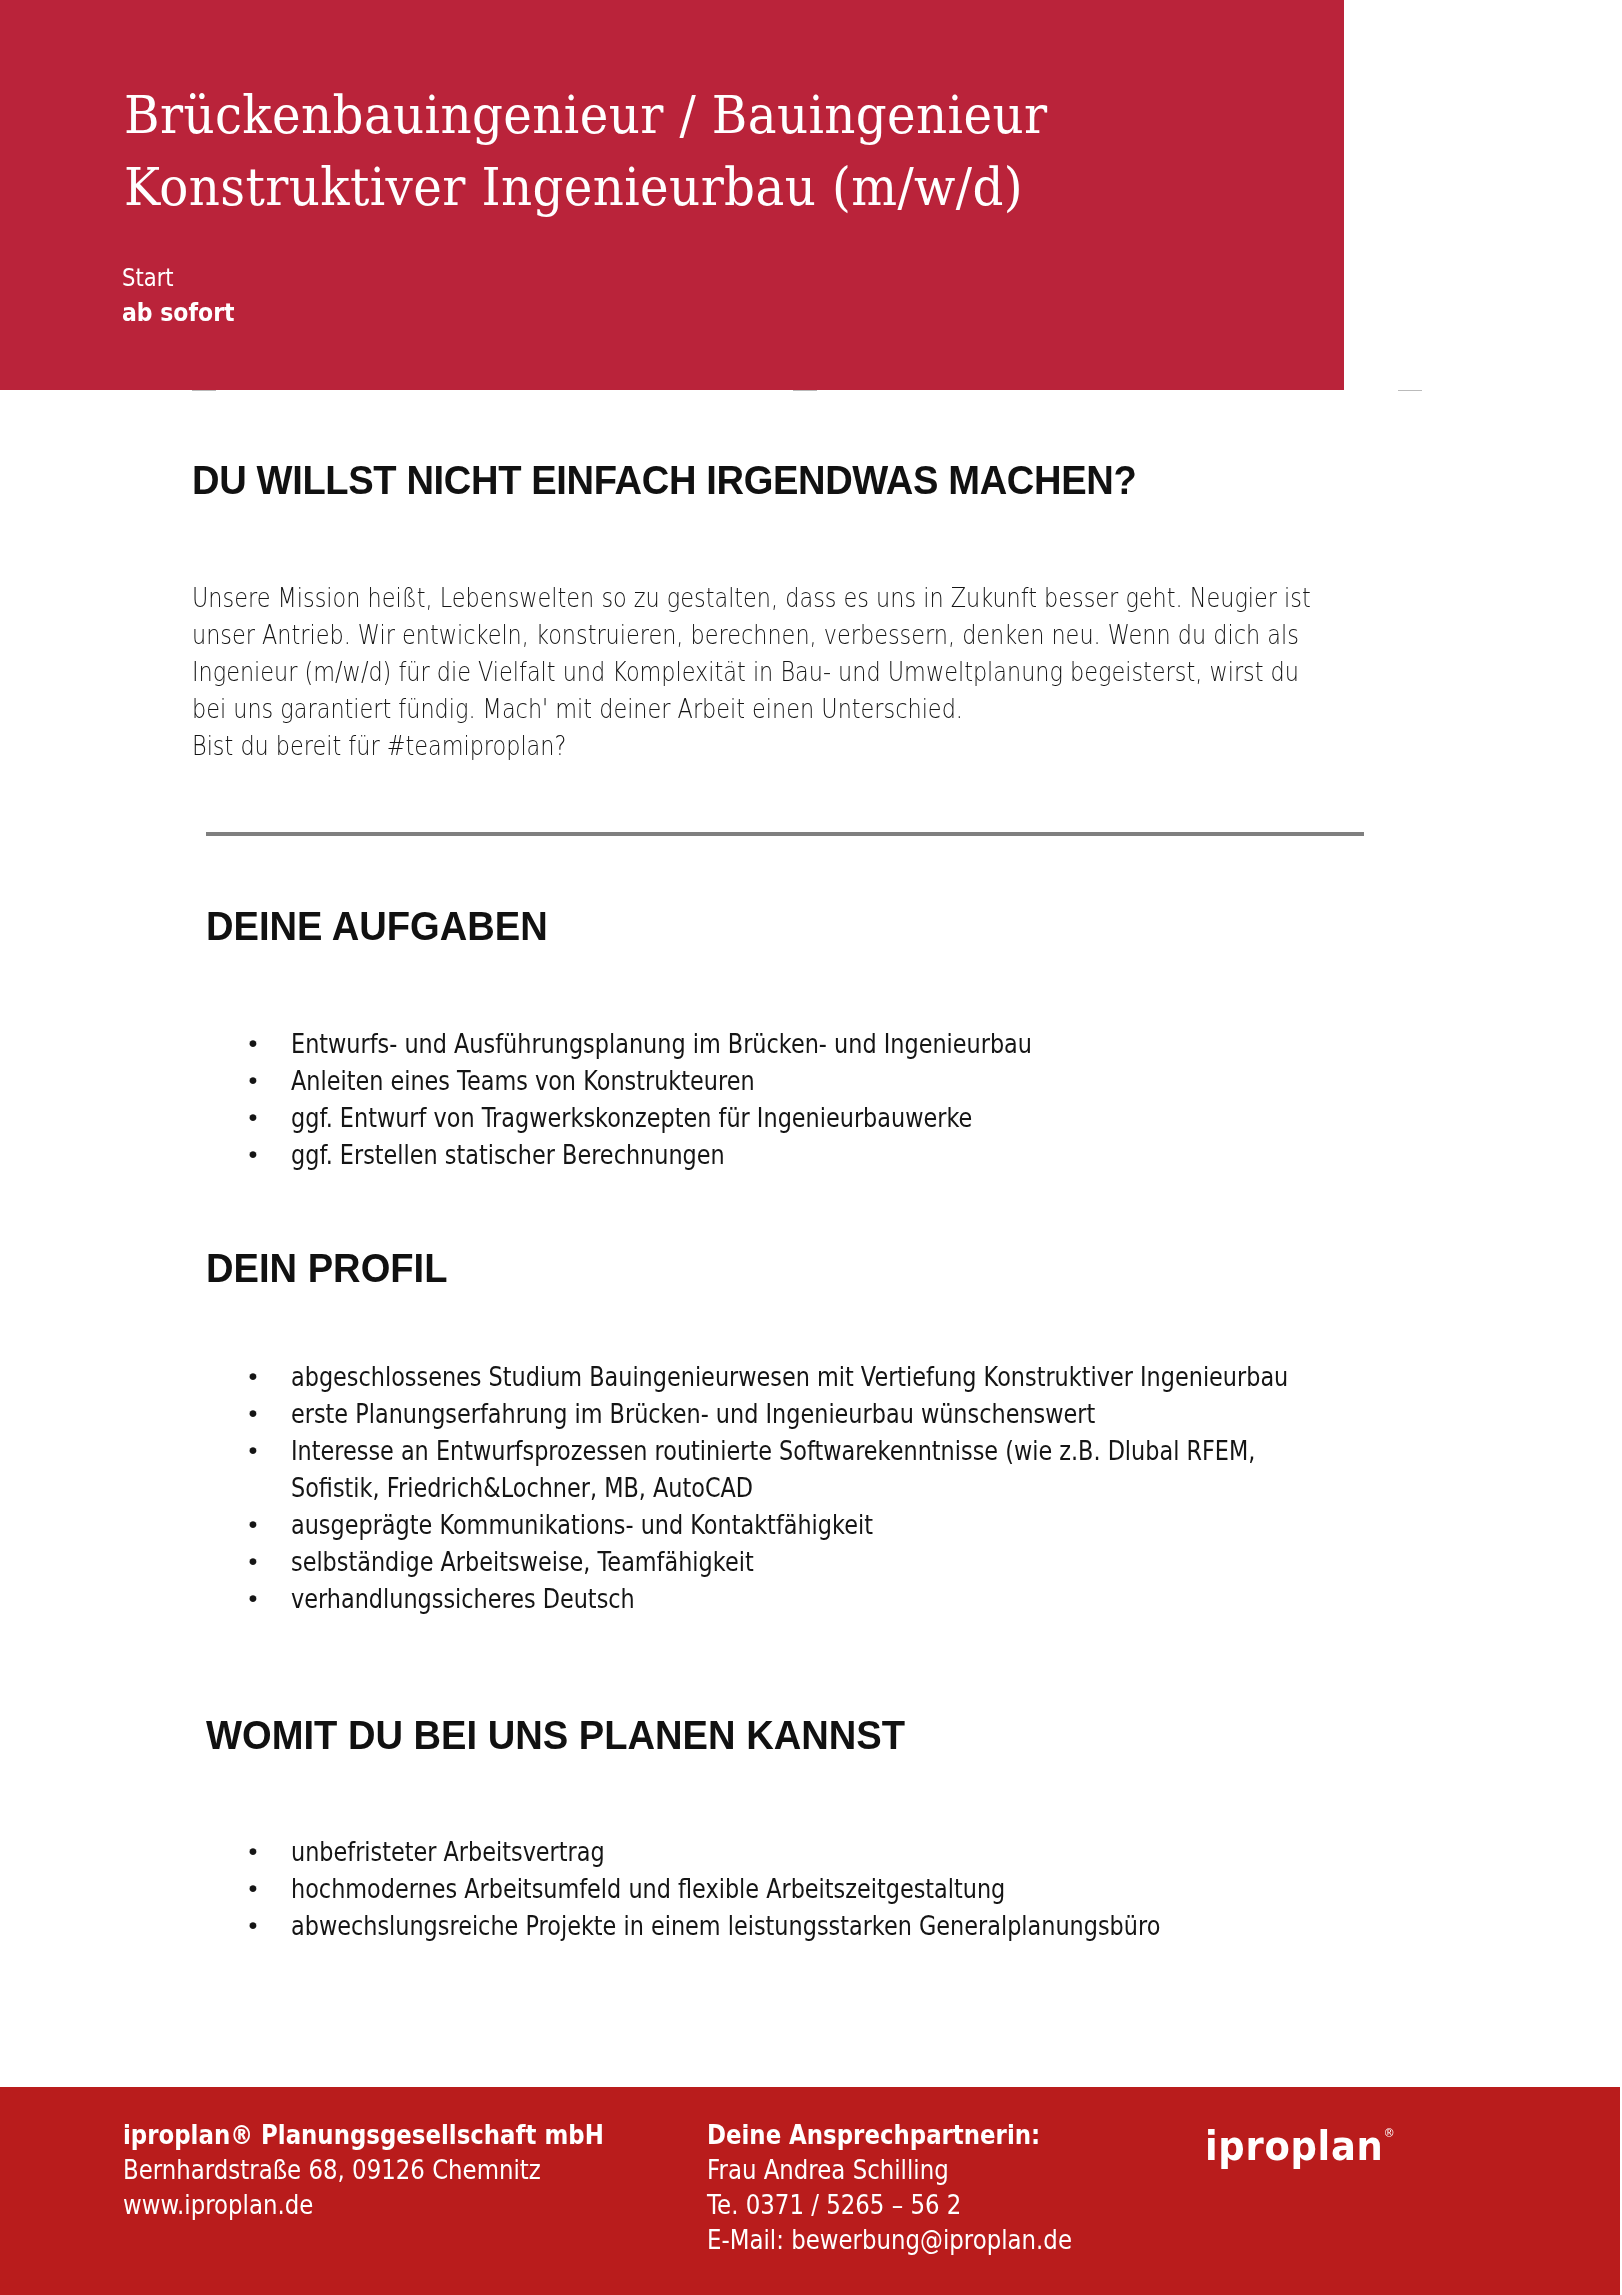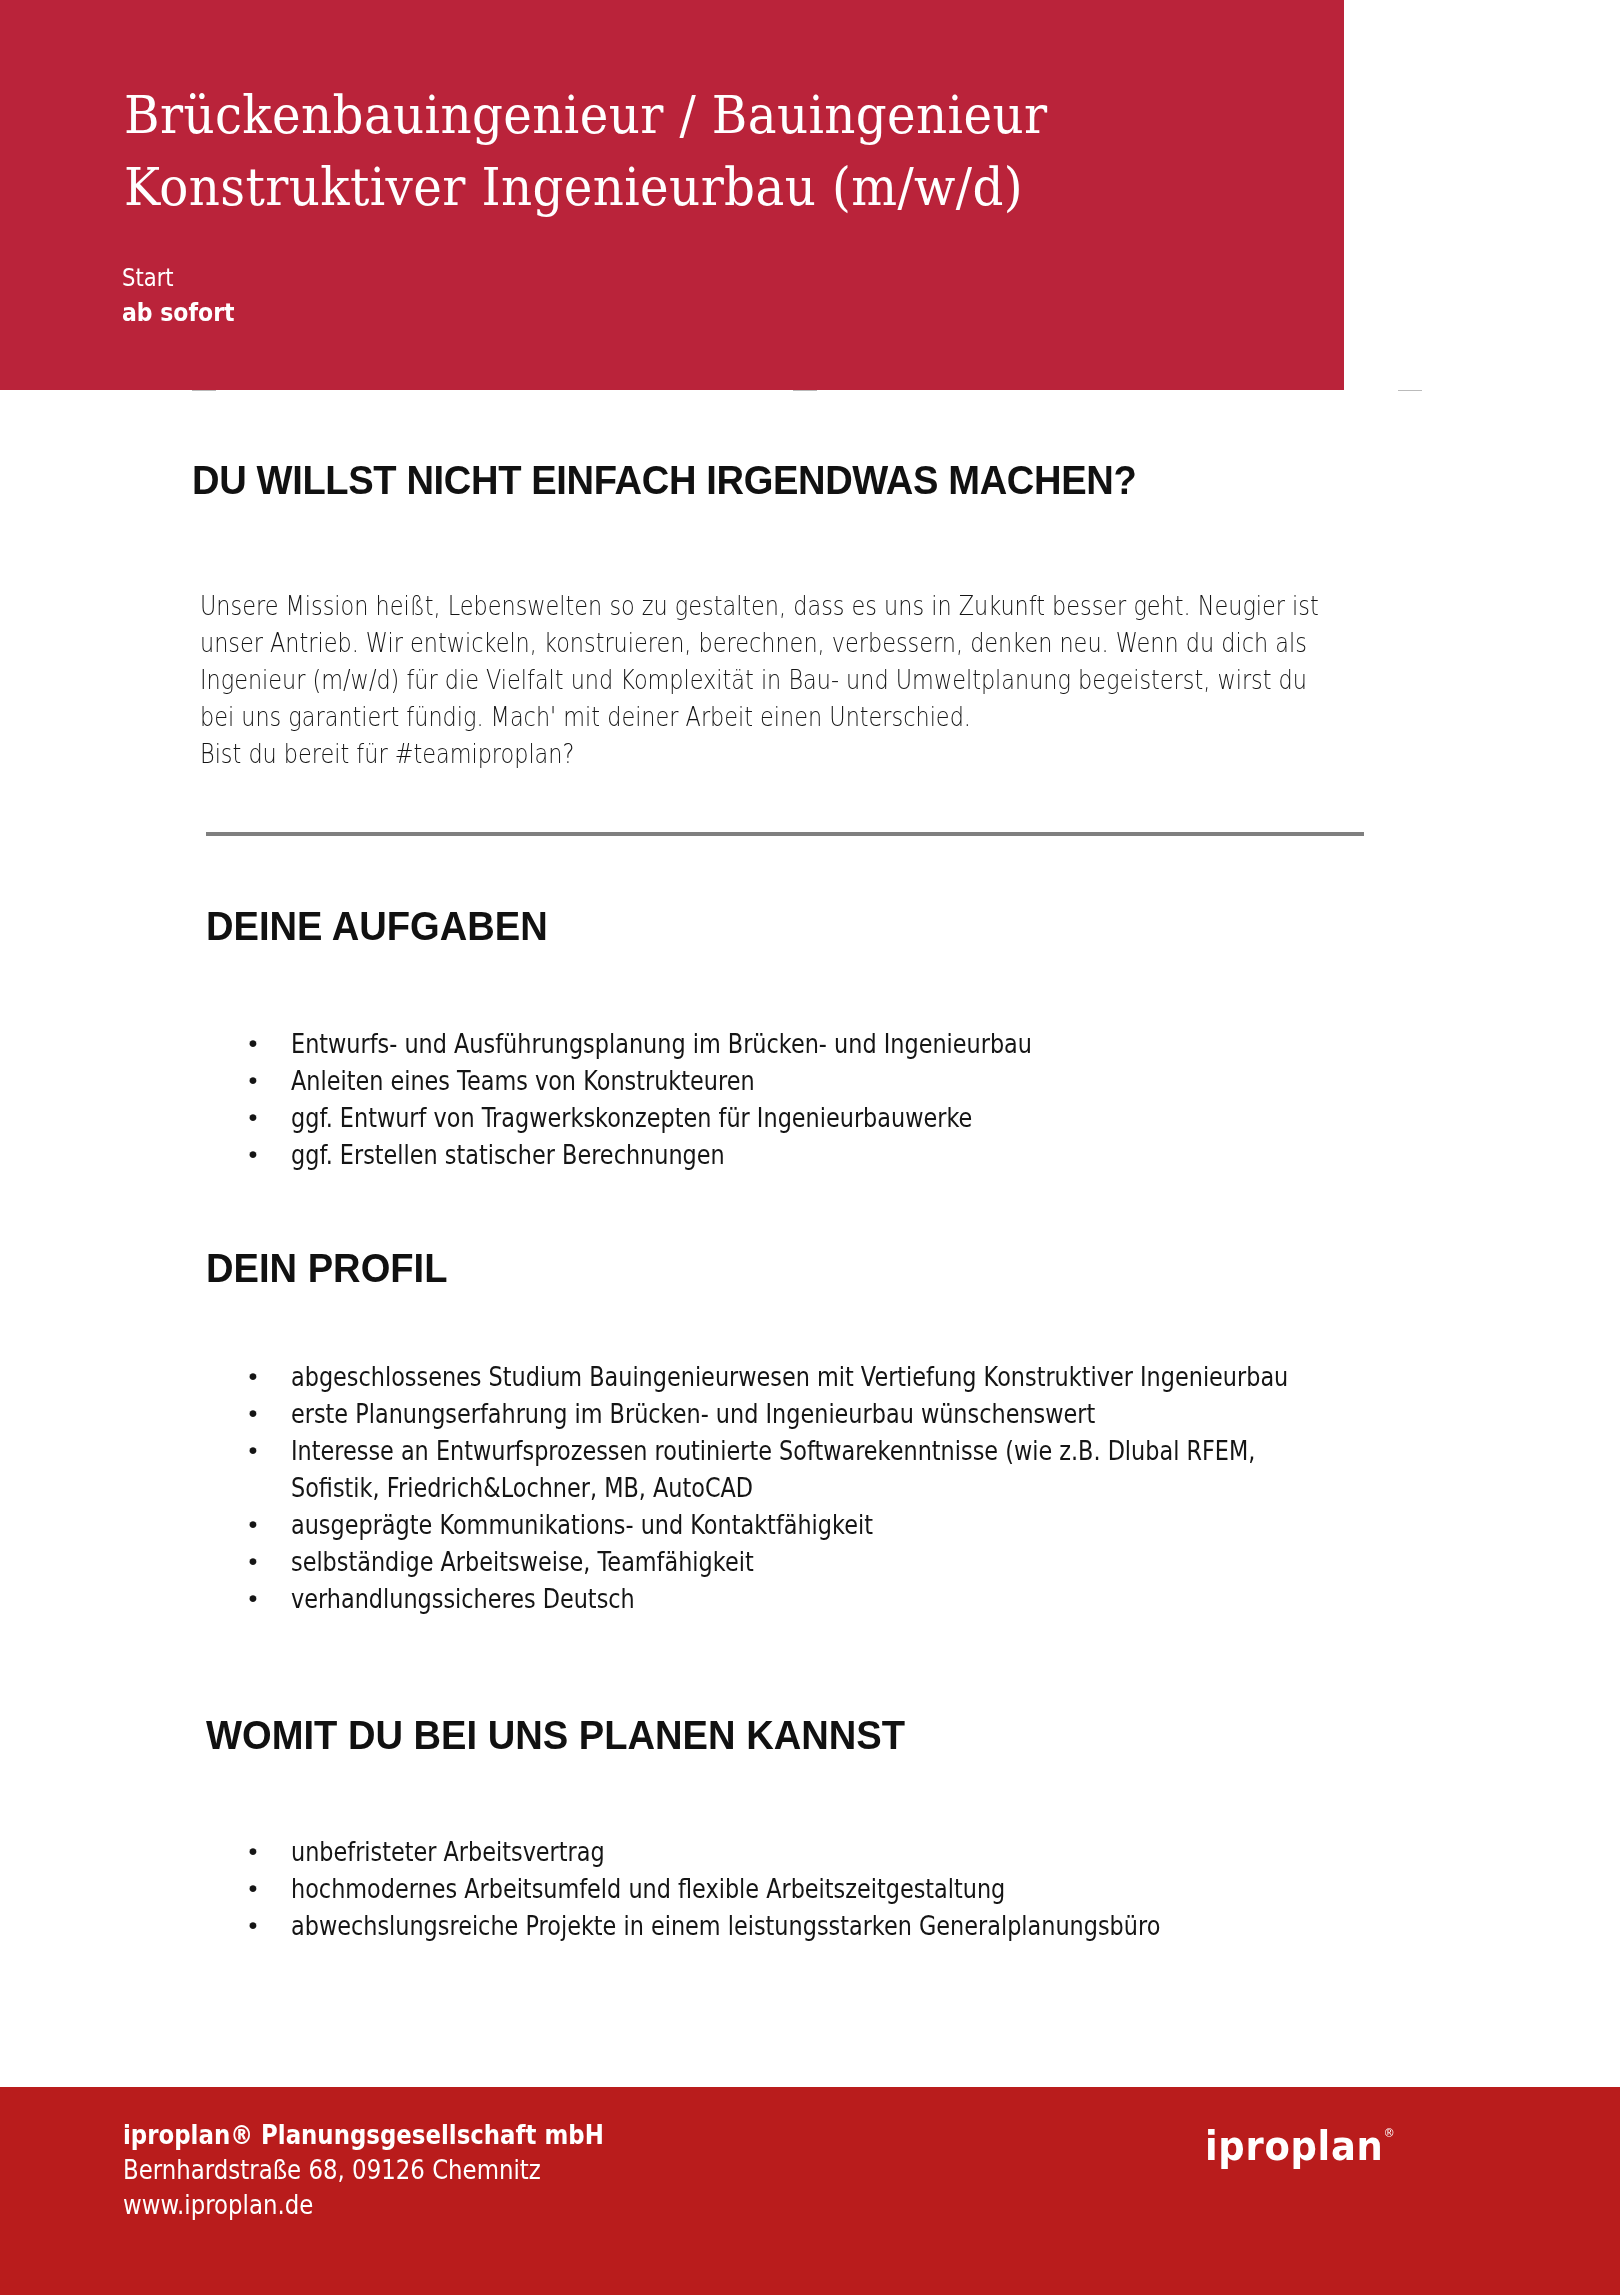--- a/index.html
+++ b/index.html
@@ -13,21 +13,21 @@
   .title span { display:block; }
   .meta-col { position:absolute; top:263px; }
   .meta-label { font-family:"DejaVu Sans", sans-serif; font-size:24px; line-height:31px; display:block;
                 transform:scaleX(0.88); transform-origin:left; white-space:nowrap; }
   .meta-value { font-family:"DejaVu Sans", sans-serif; font-weight:bold; font-size:25px; line-height:38px; display:block;
                 transform:scaleX(0.88); transform-origin:left; white-space:nowrap; }
   .tick { position:absolute; top:390px; width:23.6px; height:3.1px; border-top:0.8px solid #777; opacity:.5; }
 
   .h1 { position:absolute; left:192px; top:457px; margin:0; font-family:"Liberation Sans", sans-serif; font-weight:bold;
         font-size:41px; letter-spacing:-0.4px; transform:scaleX(0.93); transform-origin:left top; white-space:nowrap; }
-  .intro { position:absolute; left:192px; top:580px; width:1257px; margin:8px;
+  .intro { position:absolute; left:192px; top:580px; width:1257px; margin:0;
            font-family:"DejaVu Sans", sans-serif; font-weight:300; font-size:26px; line-height:37px; color:#151515; }
   .intro span { display:block; white-space:nowrap; transform:scaleX(0.86); transform-origin:left; }
   .divider { position:absolute; left:206px; top:832px; width:1158px; height:3.9px; background:#7f7f7f; }
 
   .section-title { position:absolute; left:206px; margin:0; font-family:"Liberation Sans", sans-serif; font-weight:bold;
                    font-size:41px; white-space:nowrap; transform:scaleX(0.93); transform-origin:left top; }
   .list { position:absolute; left:0; margin:0; padding:0; list-style:none; }
   .list li { position:relative; height:37px; line-height:37px; font-family:"DejaVu Sans", sans-serif;
              font-size:26px; color:#151515; white-space:nowrap; }
   .list li .bullet { position:absolute; left:246px; top:0; font-size:23.6px; }
@@ -137,17 +137,23 @@
       <span class="text">abwechslungsreiche Projekte in einem leistungsstarken Generalplanungsbüro</span>
     </li>
 </ul>
 
 <div class="footer">
   <div class="f-col" style="left:123px">
     <span class="line bold">iproplan® Planungsgesellschaft mbH</span>
     <span class="line">Bernhardstraße 68, 09126 Chemnitz</span>
     <span class="line">www.iproplan.de</span>
   </div>
+  <div class="f-col" style="left:707px">
+    <span class="line bold">Deine Ansprechpartnerin:</span>
+    <span class="line">Frau Andrea Schilling</span>
+    <span class="line">Te.  0371 / 5265 – 56 2</span>
+    <span class="line">E-Mail: bewerbung@iproplan.de</span>
+  </div>
   <div class="logo">
     <span>iproplan</span><sup>®</sup>
   </div>
 </div>
 
 
 </body></html>

